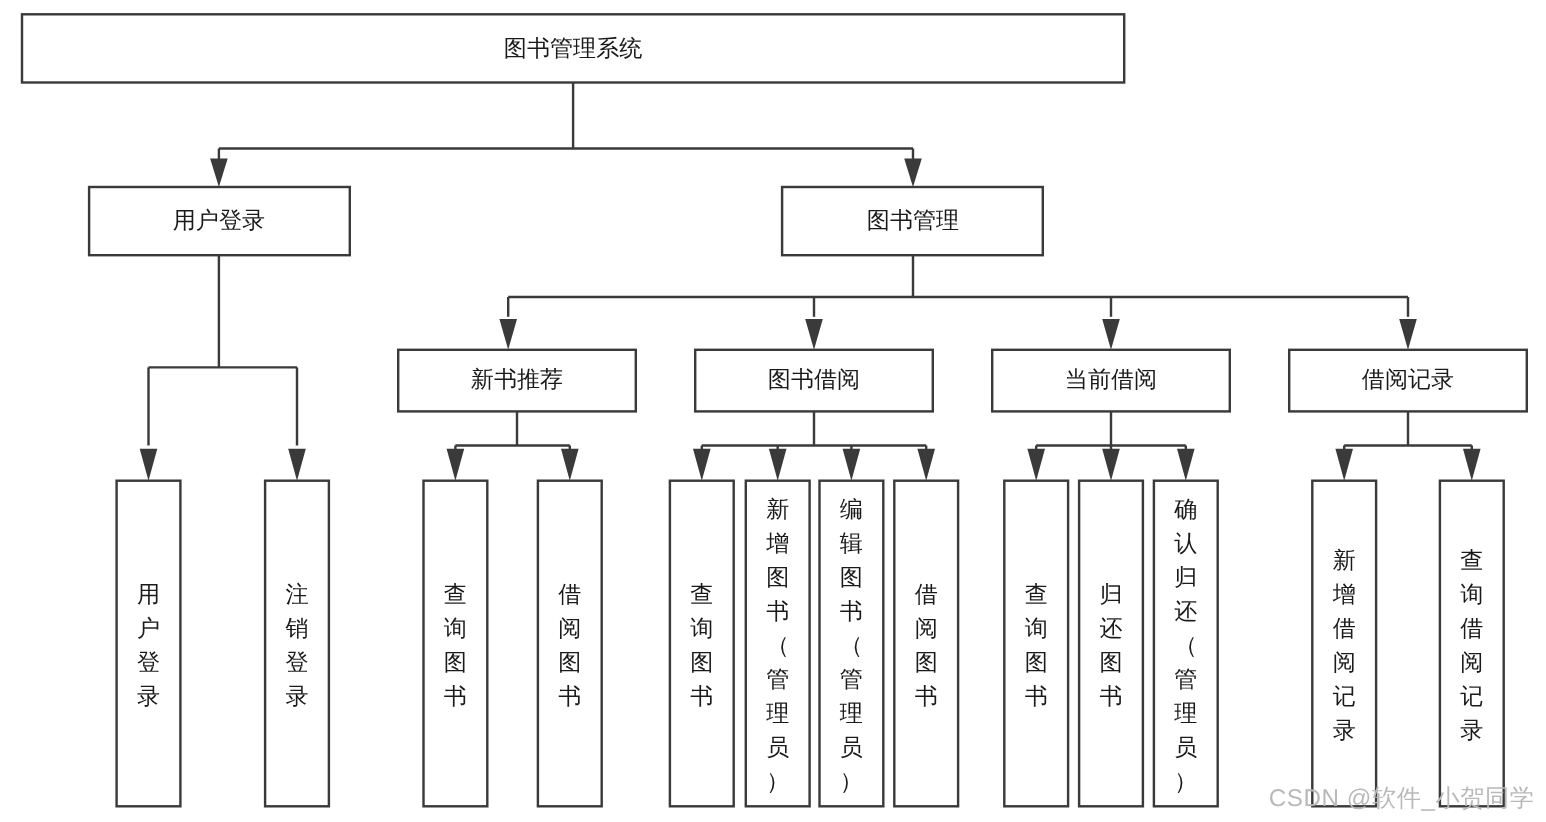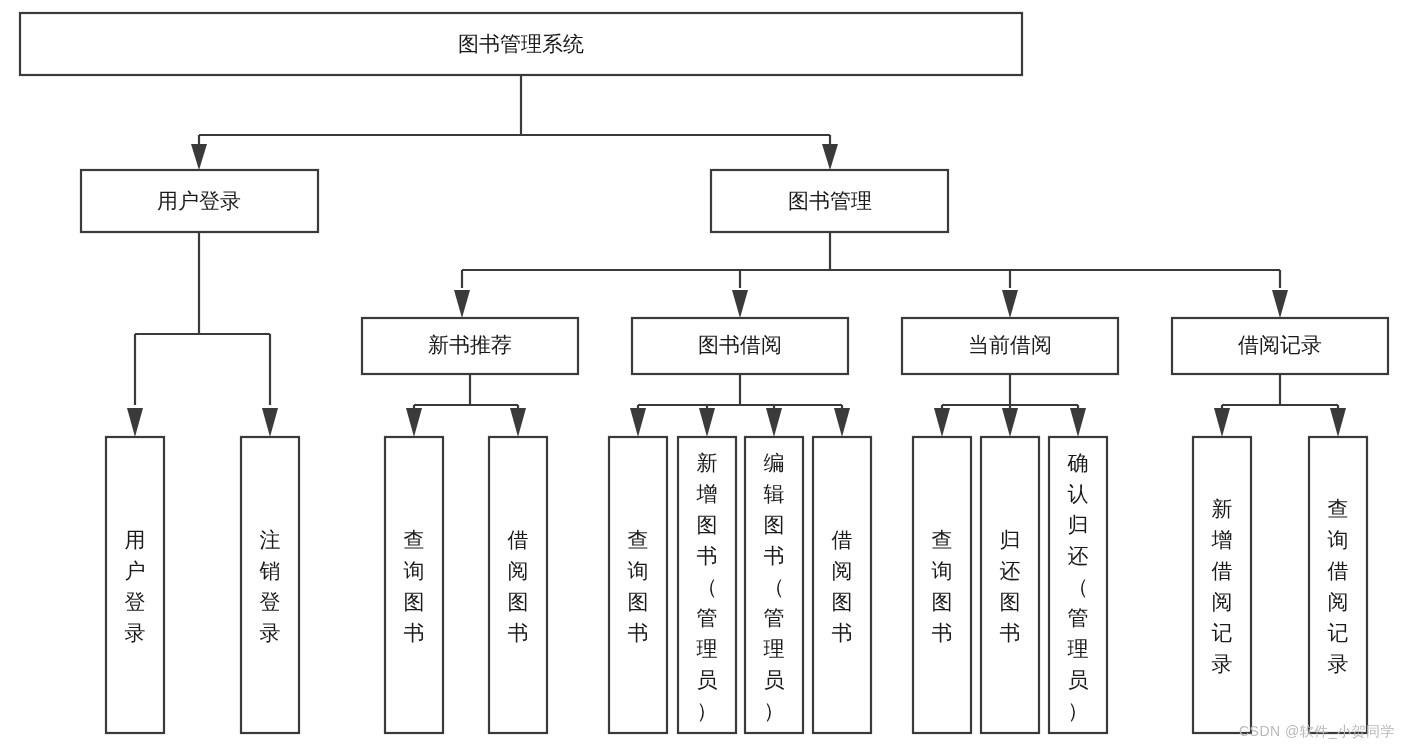--- a/index.html
+++ b/index.html
@@ -55,21 +55,21 @@
     font-size: 21px;
     fill: #1a1a1a;
     text-anchor: middle;
     white-space: pre;
   }
   .watermark-text {
     position: absolute;
     right: 10px;
     bottom: 6px;
     font-family: "Liberation Sans", sans-serif;
-    font-size: 14px;
+    font-size: 22px;
     color: #b9b9b9;
     letter-spacing: 0.5px;
     user-select: none;
     pointer-events: none;
   }
 </style>
 </head>
 <body>
 
 <div id="diagram-root">

